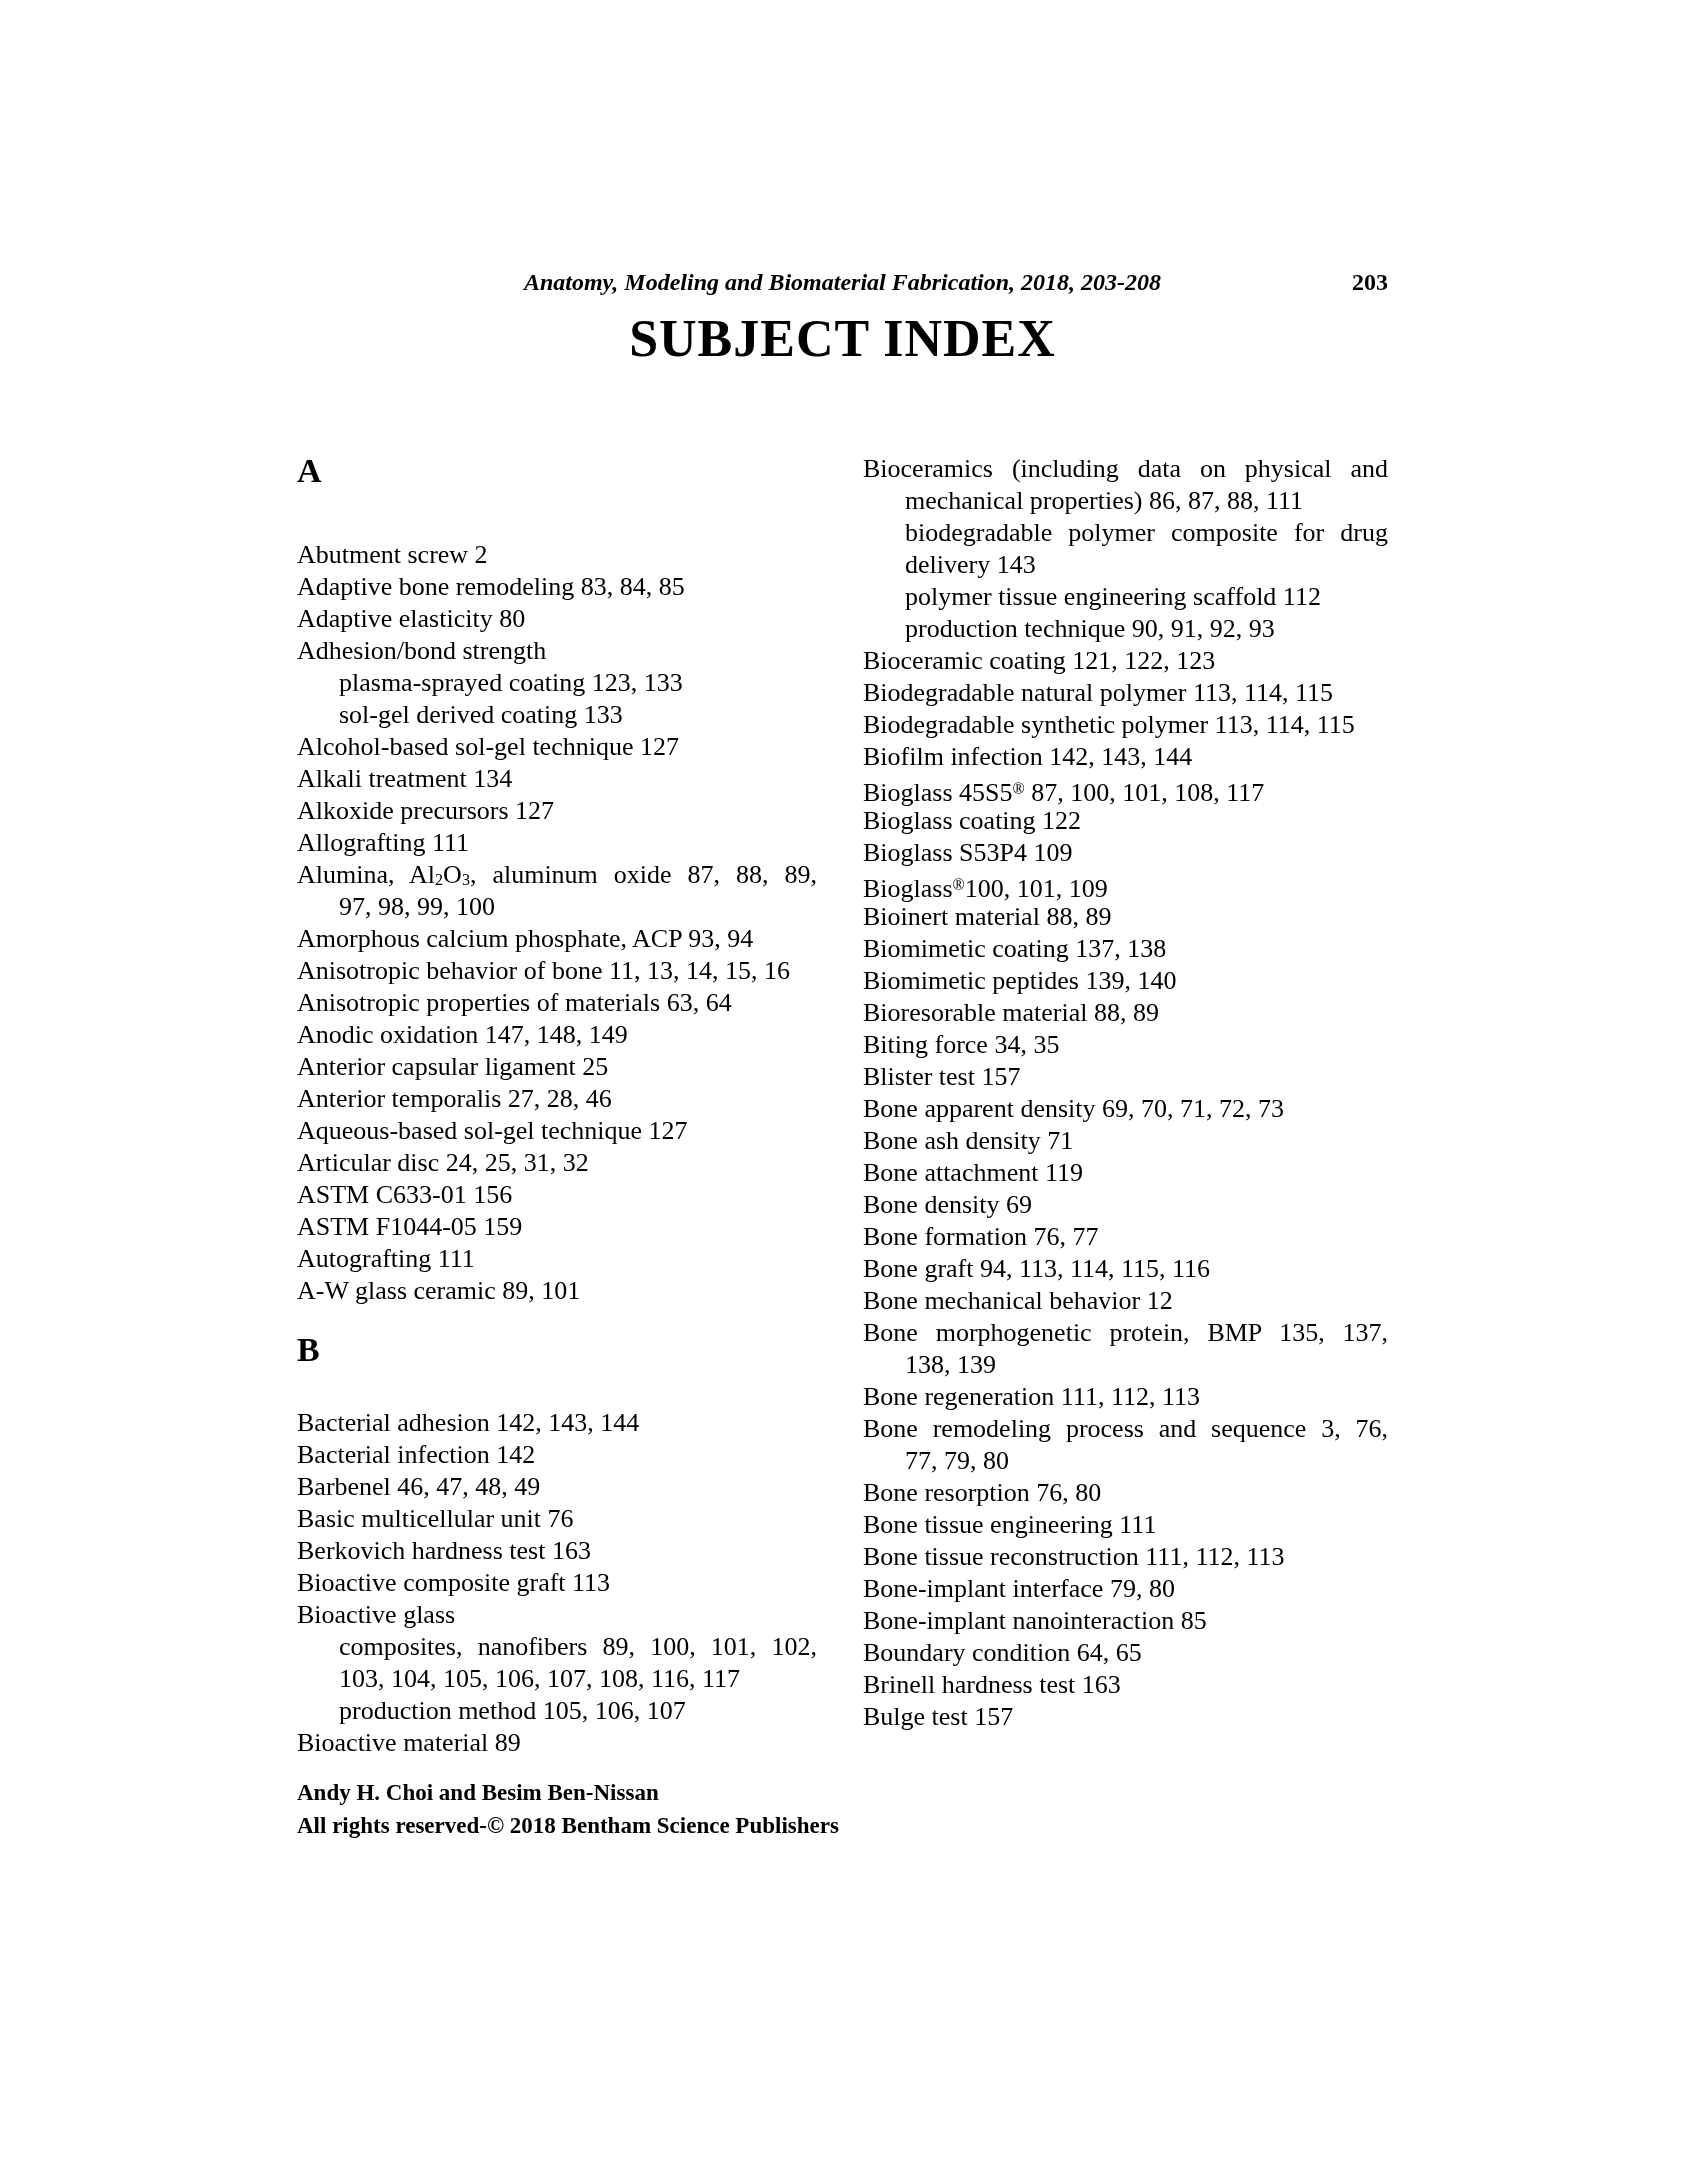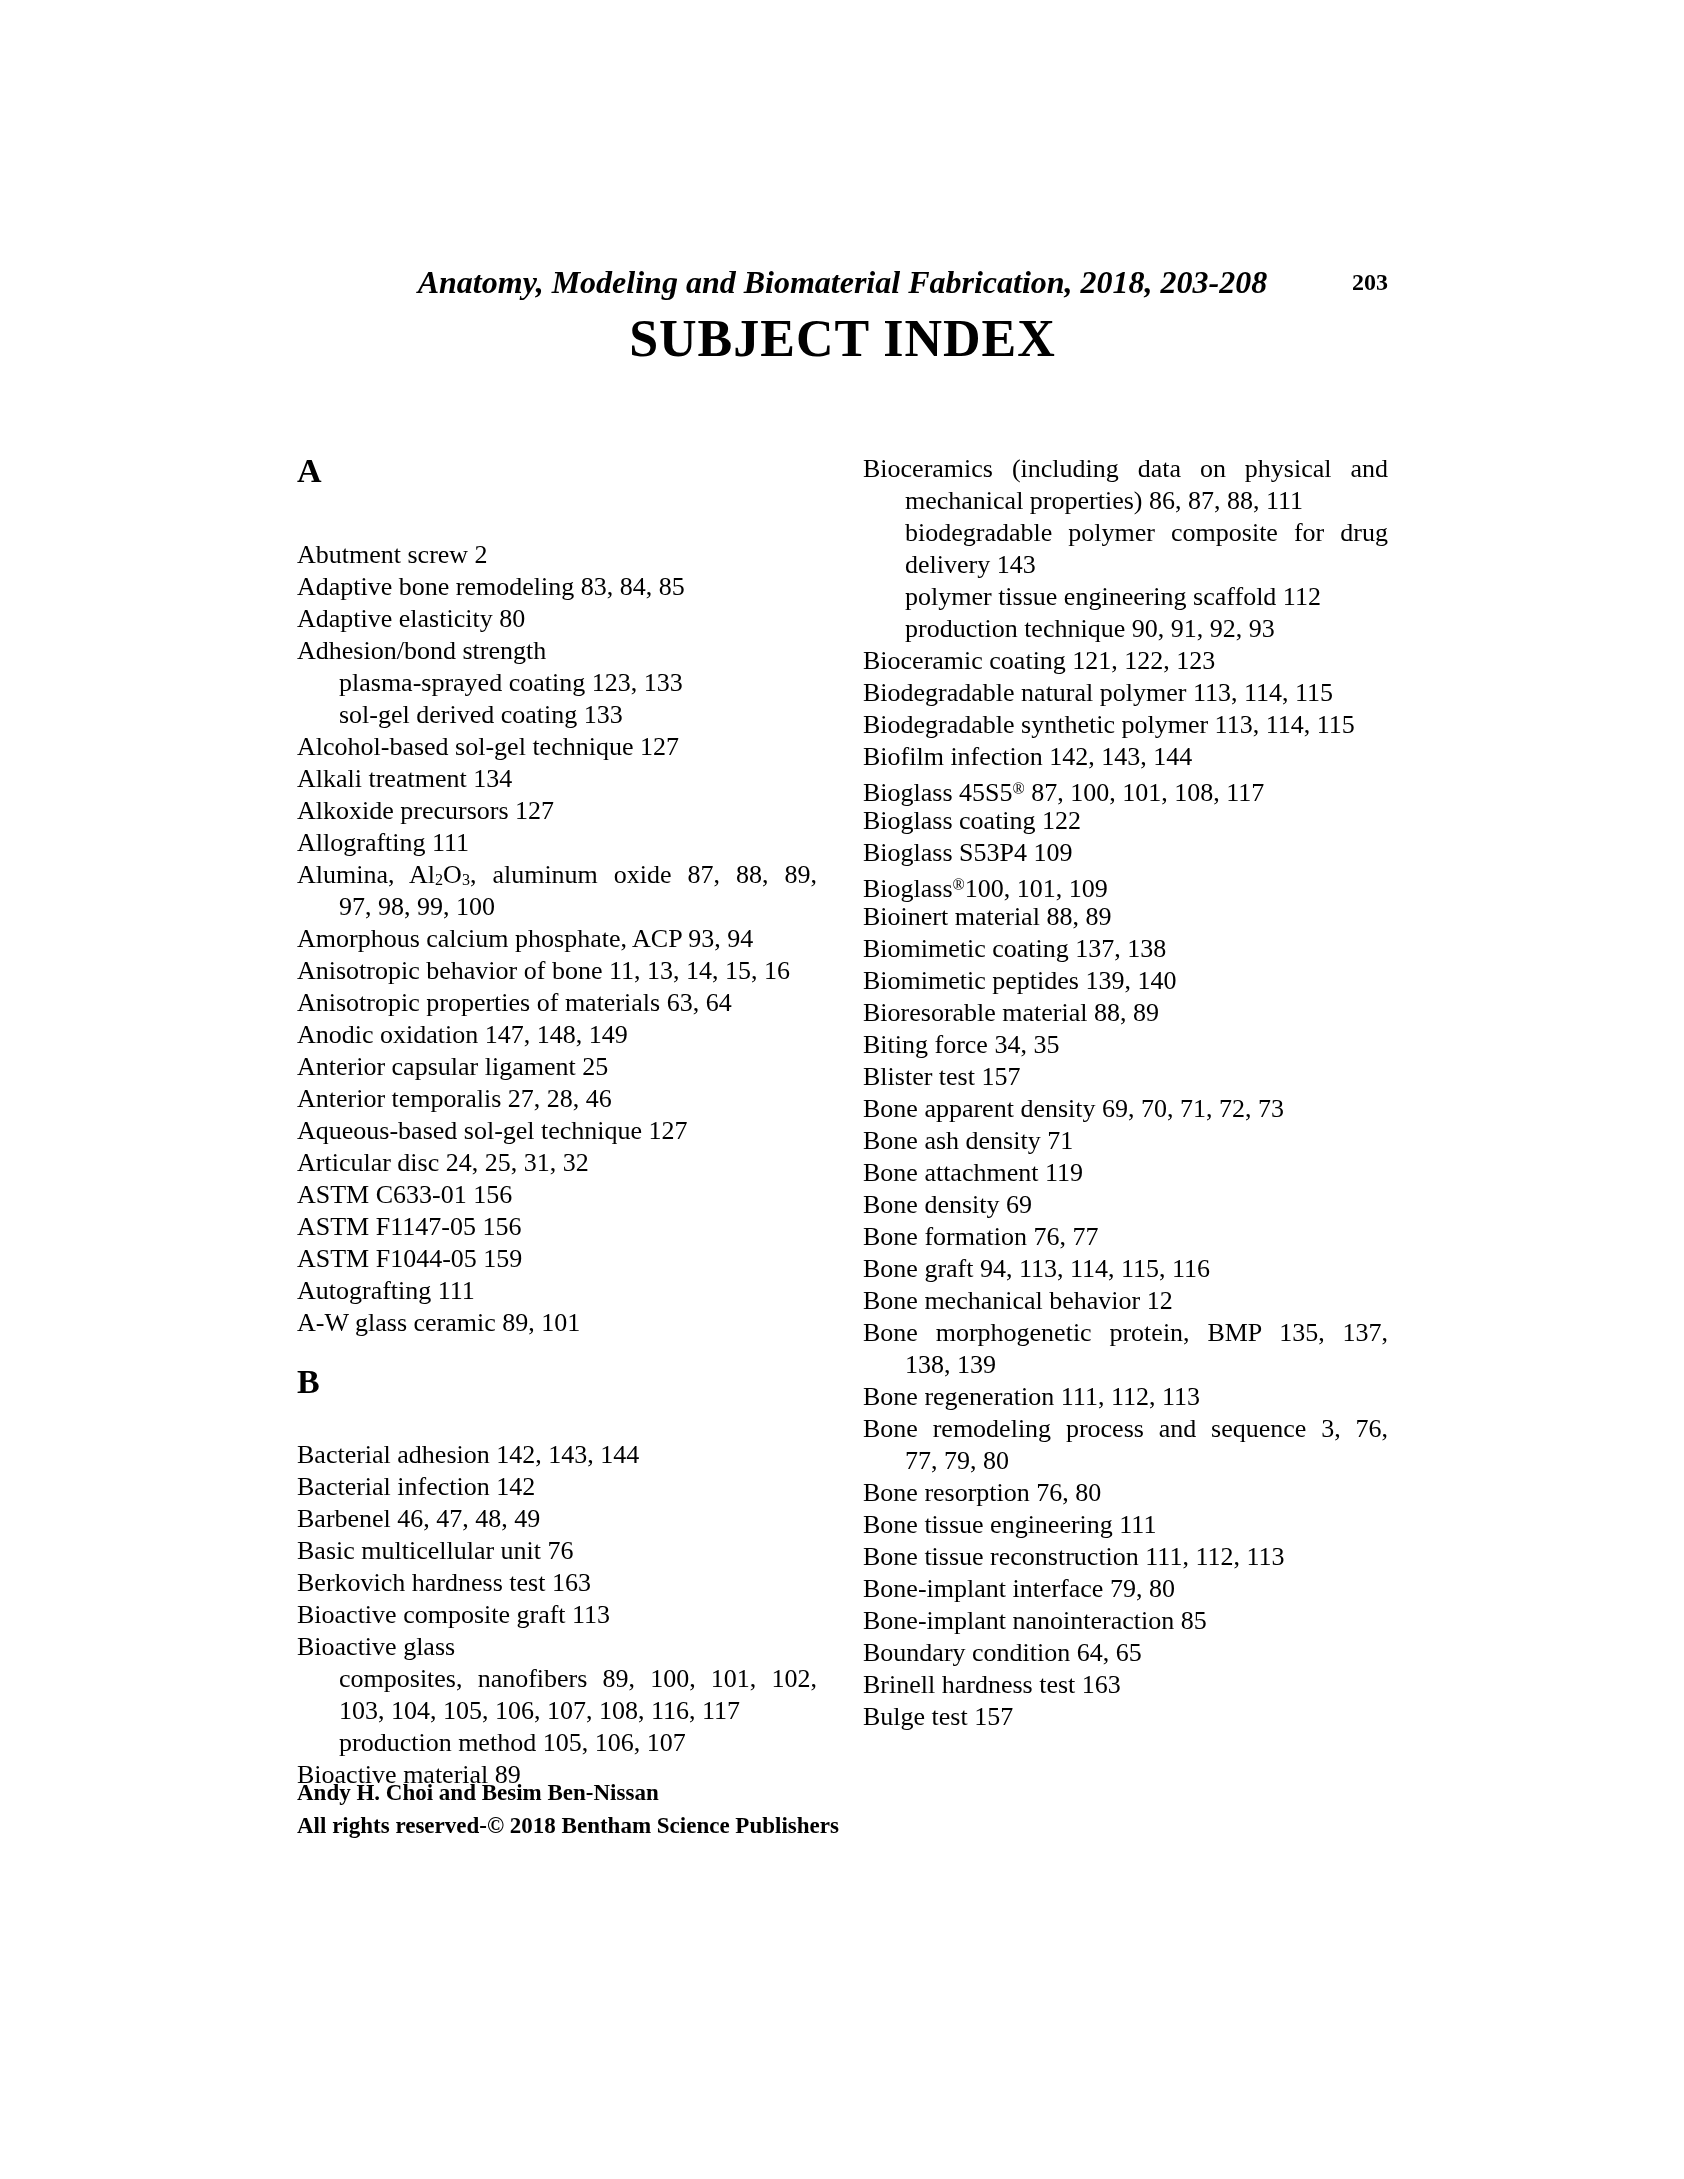--- a/index.html
+++ b/index.html
@@ -9,21 +9,21 @@
     background:#ffffff;
     font-family:"Liberation Serif","DejaVu Serif",serif;
     color:#000000;
     overflow:hidden;
   }
   .running-head{
     position:absolute;top:267px;left:297px;width:1091px;height:34px;
   }
   .running-title{
     position:absolute;left:0;right:0;text-align:center;
-    font-size:32px;font-weight:bold;font-style:italic;line-height:30px;
+    font-size:24px;font-weight:bold;font-style:italic;line-height:30px;
   }
   .page-number{
     position:absolute;right:0;top:0;
     font-size:24px;font-weight:bold;line-height:30px;
   }
   .page-title{
     position:absolute;top:317px;left:297px;width:1091px;
     text-align:center;
     font-size:52px;font-weight:bold;letter-spacing:1px;line-height:44px;
   }
@@ -79,21 +79,20 @@
       <div class="iline ind">97, 98, 99, 100</div>
       <div class="iline">Amorphous calcium phosphate, ACP 93, 94</div>
       <div class="iline">Anisotropic behavior of bone 11, 13, 14, 15, 16</div>
       <div class="iline">Anisotropic properties of materials 63, 64</div>
       <div class="iline">Anodic oxidation 147, 148, 149</div>
       <div class="iline">Anterior capsular ligament 25</div>
       <div class="iline">Anterior temporalis 27, 28, 46</div>
       <div class="iline">Aqueous-based sol-gel technique 127</div>
       <div class="iline">Articular disc 24, 25, 31, 32</div>
       <div class="iline">ASTM C633-01 156</div>
-      <div class="iline">ASTM F1147-05 156</div>
       <div class="iline">ASTM F1044-05 159</div>
       <div class="iline">Autografting 111</div>
       <div class="iline">A-W glass ceramic 89, 101</div>
       <div class="section-head mid">B</div>
       <div class="iline">Bacterial adhesion 142, 143, 144</div>
       <div class="iline">Bacterial infection 142</div>
       <div class="iline">Barbenel 46, 47, 48, 49</div>
       <div class="iline">Basic multicellular unit 76</div>
       <div class="iline">Berkovich hardness test 163</div>
       <div class="iline">Bioactive composite graft 113</div>

